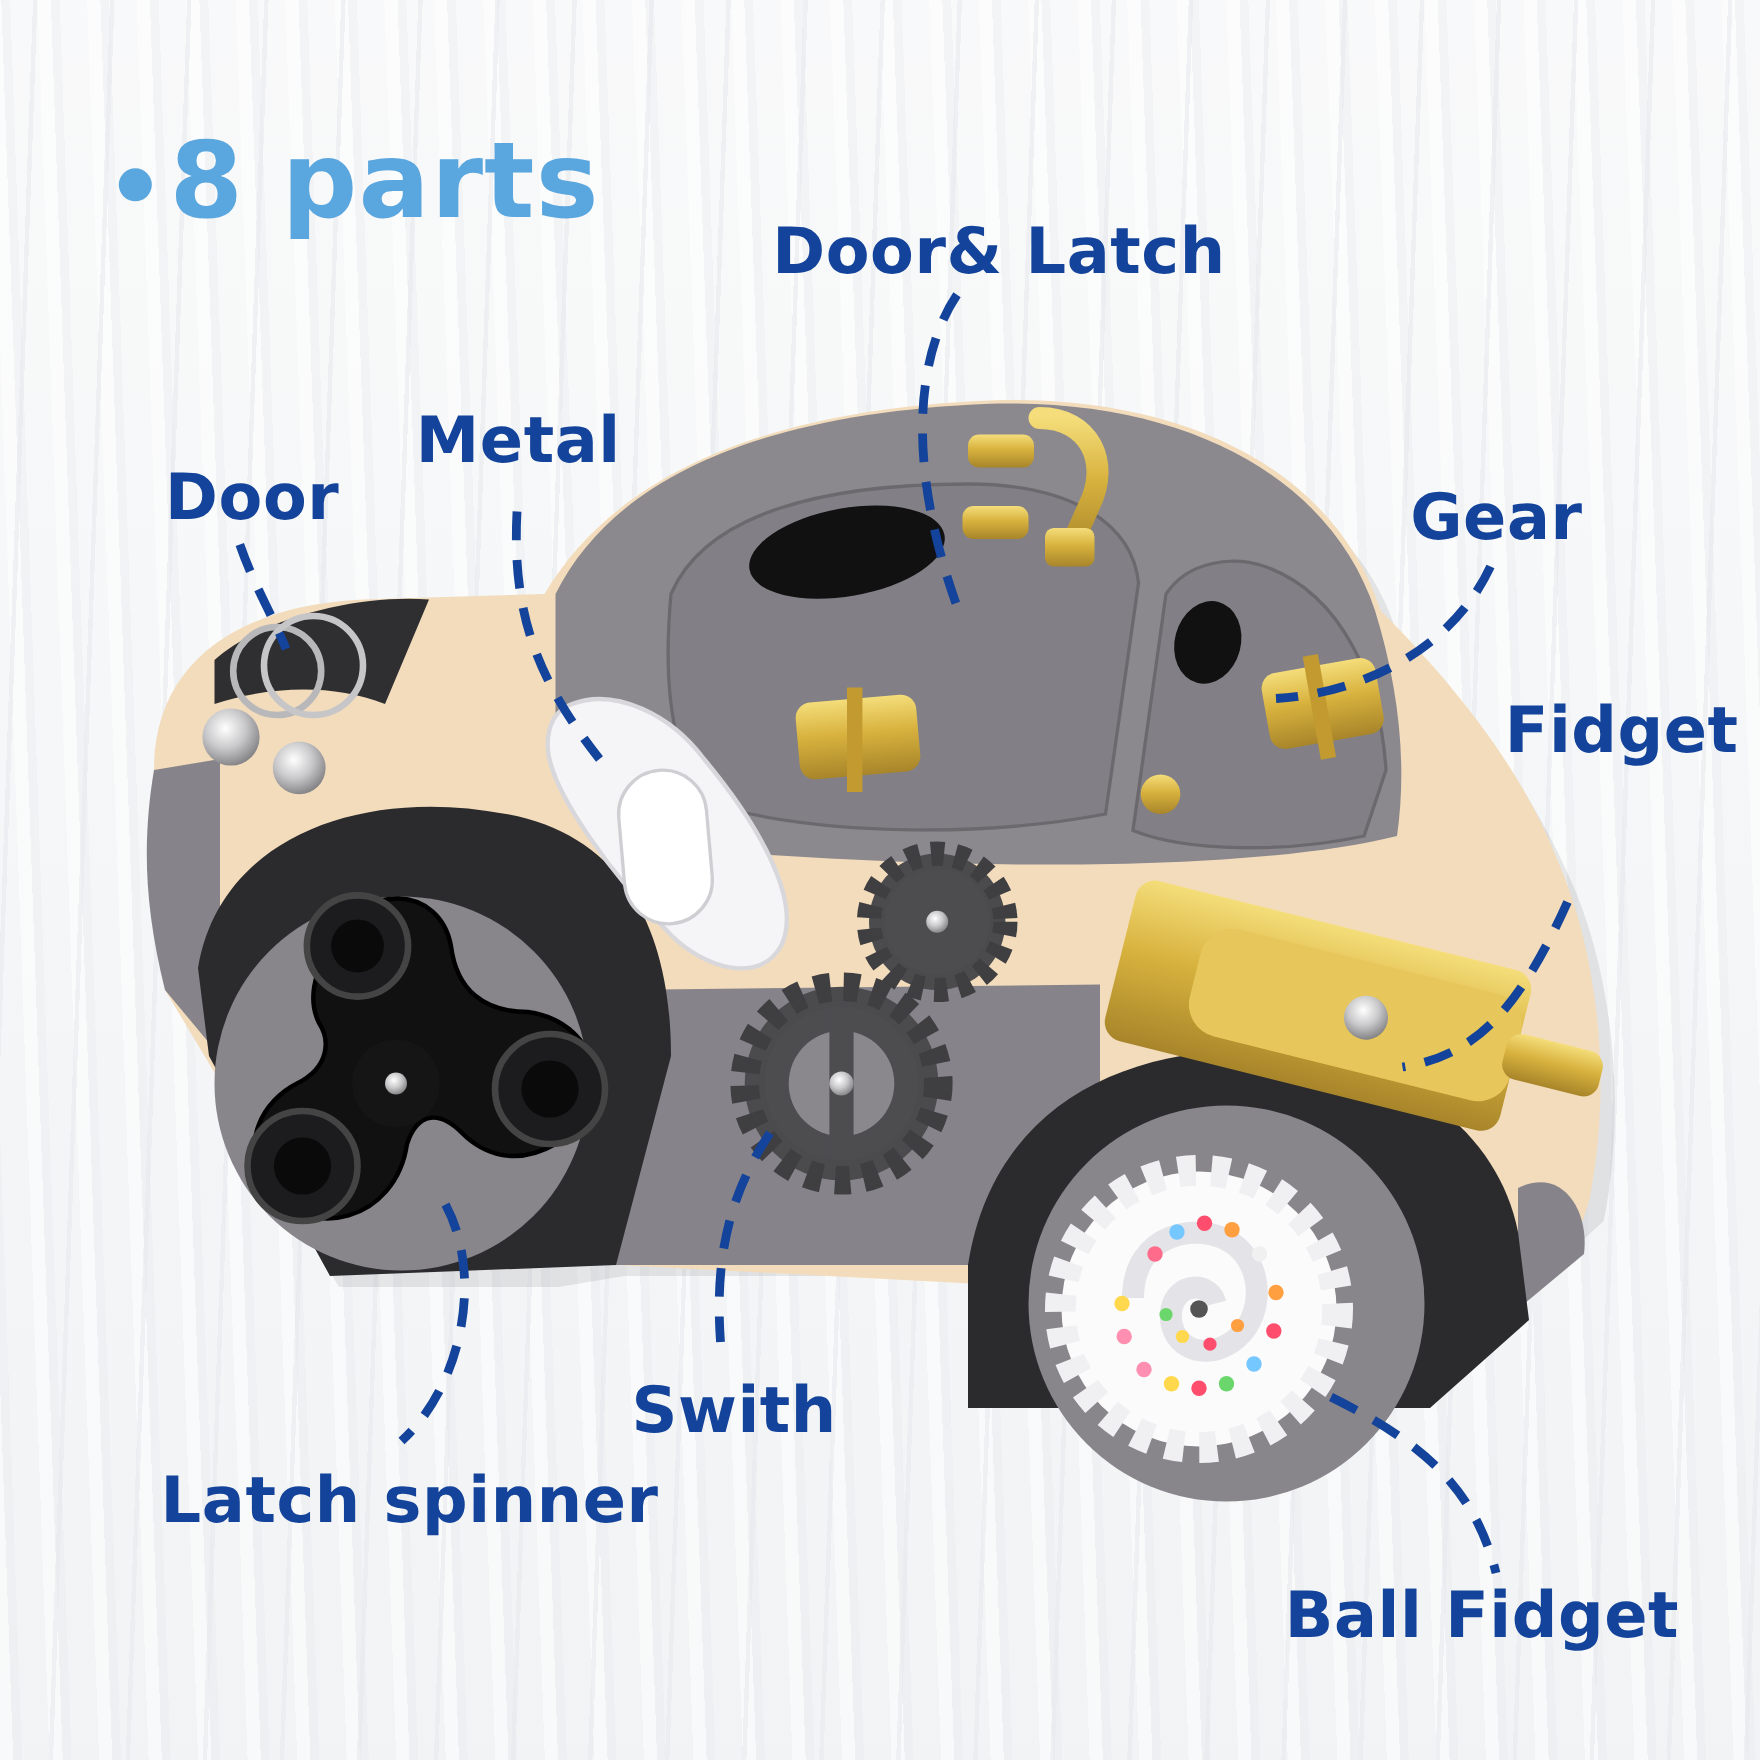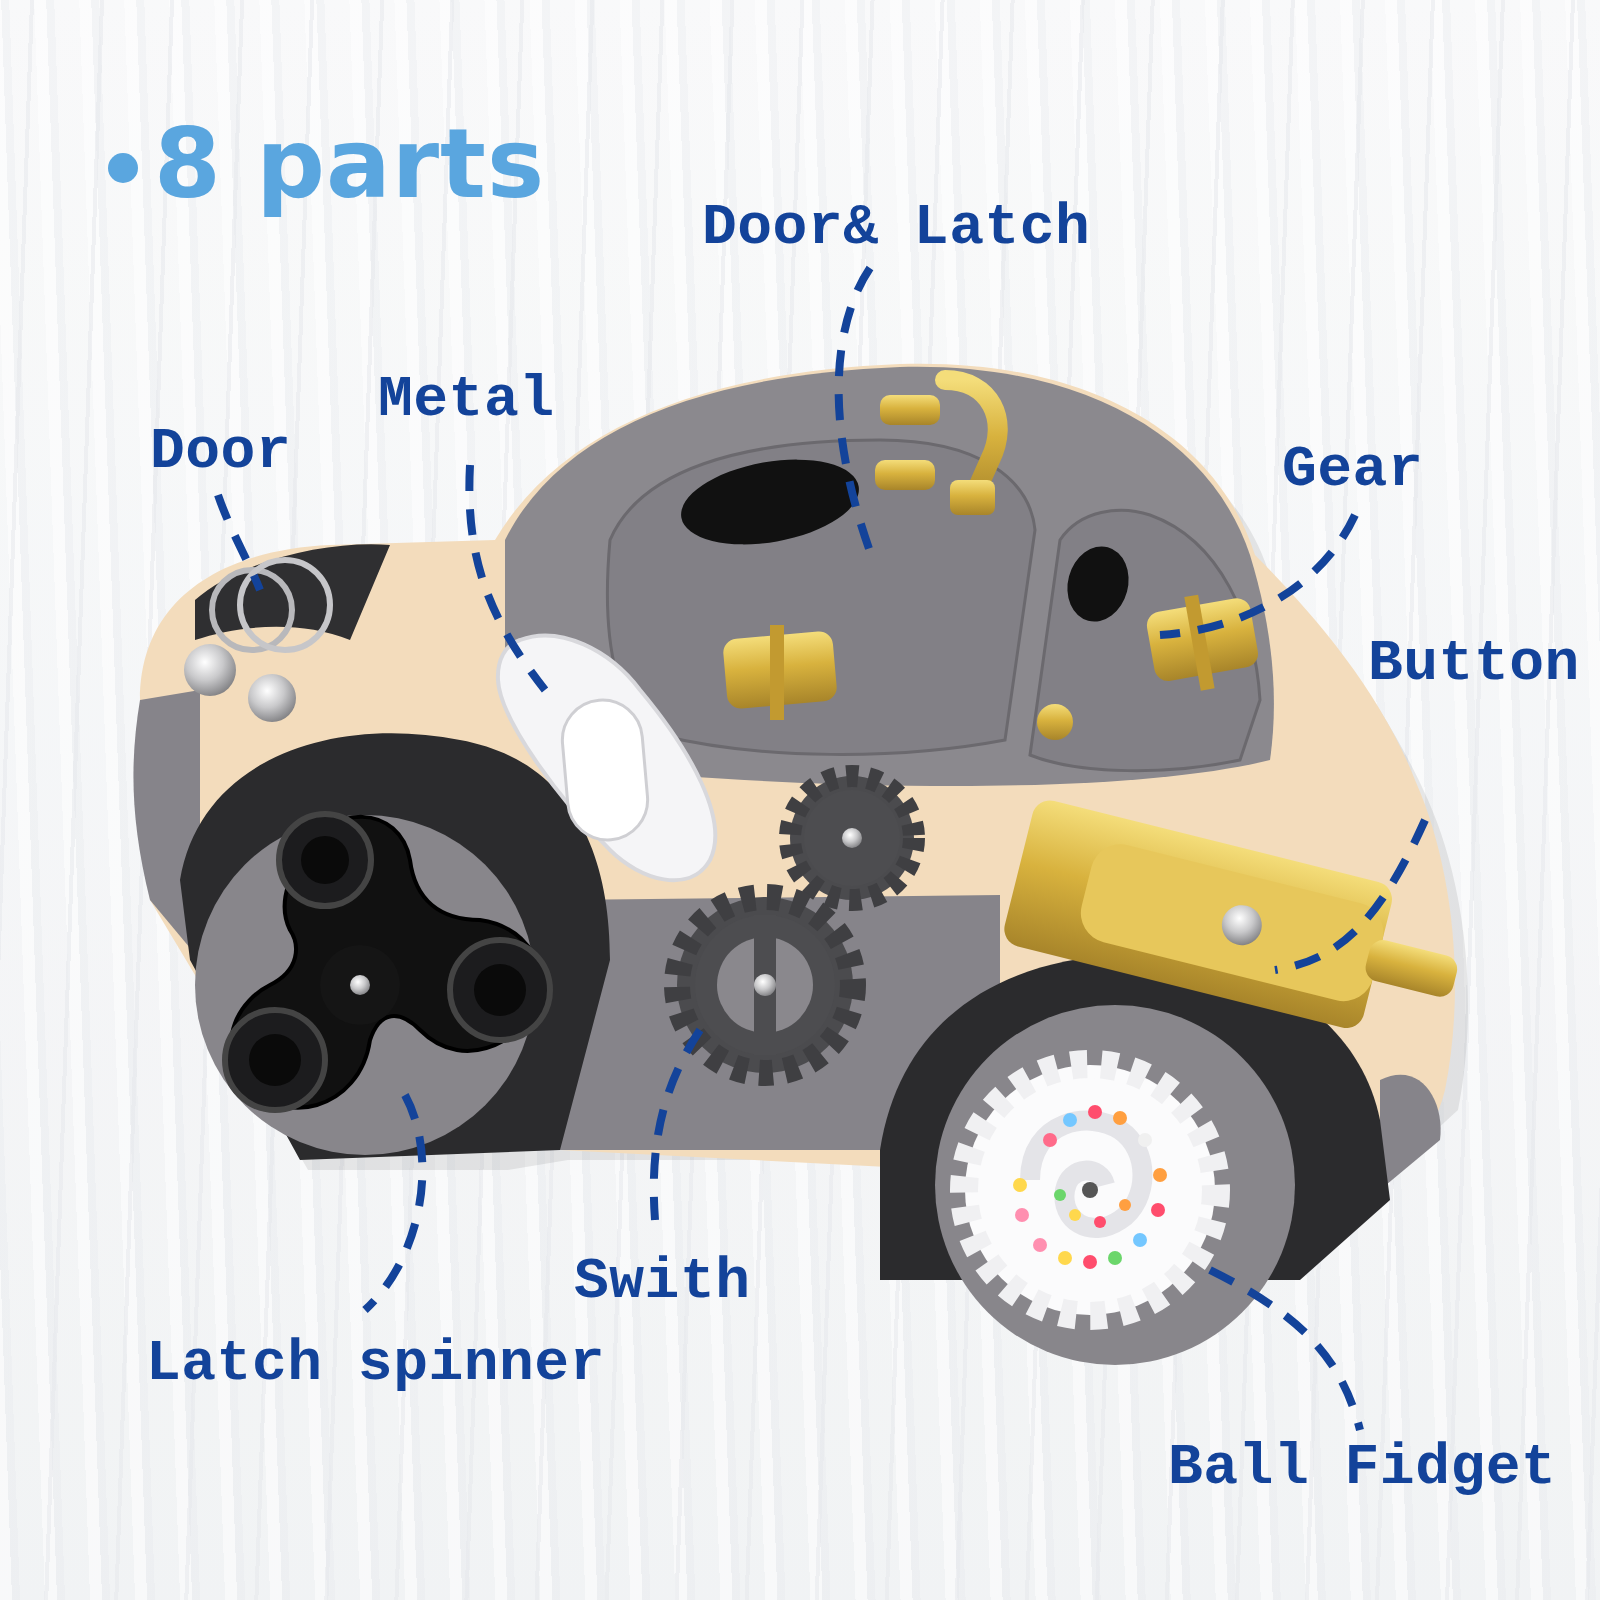--- a/index.html
+++ b/index.html
@@ -16,21 +16,21 @@
       linear-gradient(180deg, #f7f8f9, #eef0f2);
   }
   .headline {
     position:absolute; left:108px; top:108px;
     font-weight:bold; font-size:96px; color:#5aa6df; letter-spacing:1px;
     display:flex; align-items:center;
   }
   .headline .dot { width:30px; height:30px; border-radius:50%; background:#5aa6df; margin-right:16px; margin-top:8px; }
   .label {
     position:absolute; font-weight:bold; color:#13439a; font-size:58px; line-height:1.12;
-    white-space:nowrap; letter-spacing:0.5px;font-family:Liberation Mono, monospace;
+    white-space:nowrap; letter-spacing:0.5px;
   }
   svg.scene { position:absolute; left:0; top:0; }
 </style>
 </head>
 <body>
 
 <div class="bg-texture"></div>
 
 <svg class="scene" width="1600" height="1600" viewBox="0 0 1600 1600">
   <defs>
@@ -174,17 +174,17 @@
 <div class="headline">
   <span class="dot"></span>
   <span>8 parts</span>
 </div>
 
 <div class="label" style="left:702px; top:196px;">Door&amp; Latch</div>
 <div class="label" style="left:378px; top:368px;">Metal</div>
 <div class="label" style="left:150px; top:420px;">Door</div>
 <div class="label" style="left:1282px; top:438px;">Gear</div>
 <div class="label" style="left:1368px; top:632px;">
-  <div>Button</div>
+  <div>Fidget</div>
 </div>
 <div class="label" style="left:574px; top:1250px;">Swith</div>
 <div class="label" style="left:146px; top:1332px;">Latch spinner</div>
 <div class="label" style="left:1168px; top:1436px;">Ball Fidget</div>
 
 </body></html>

